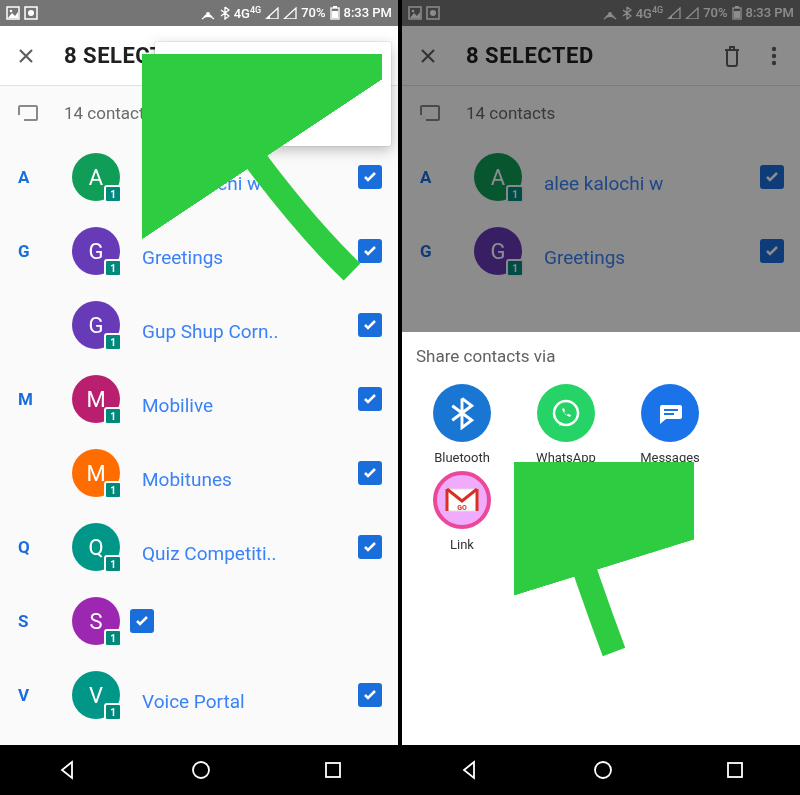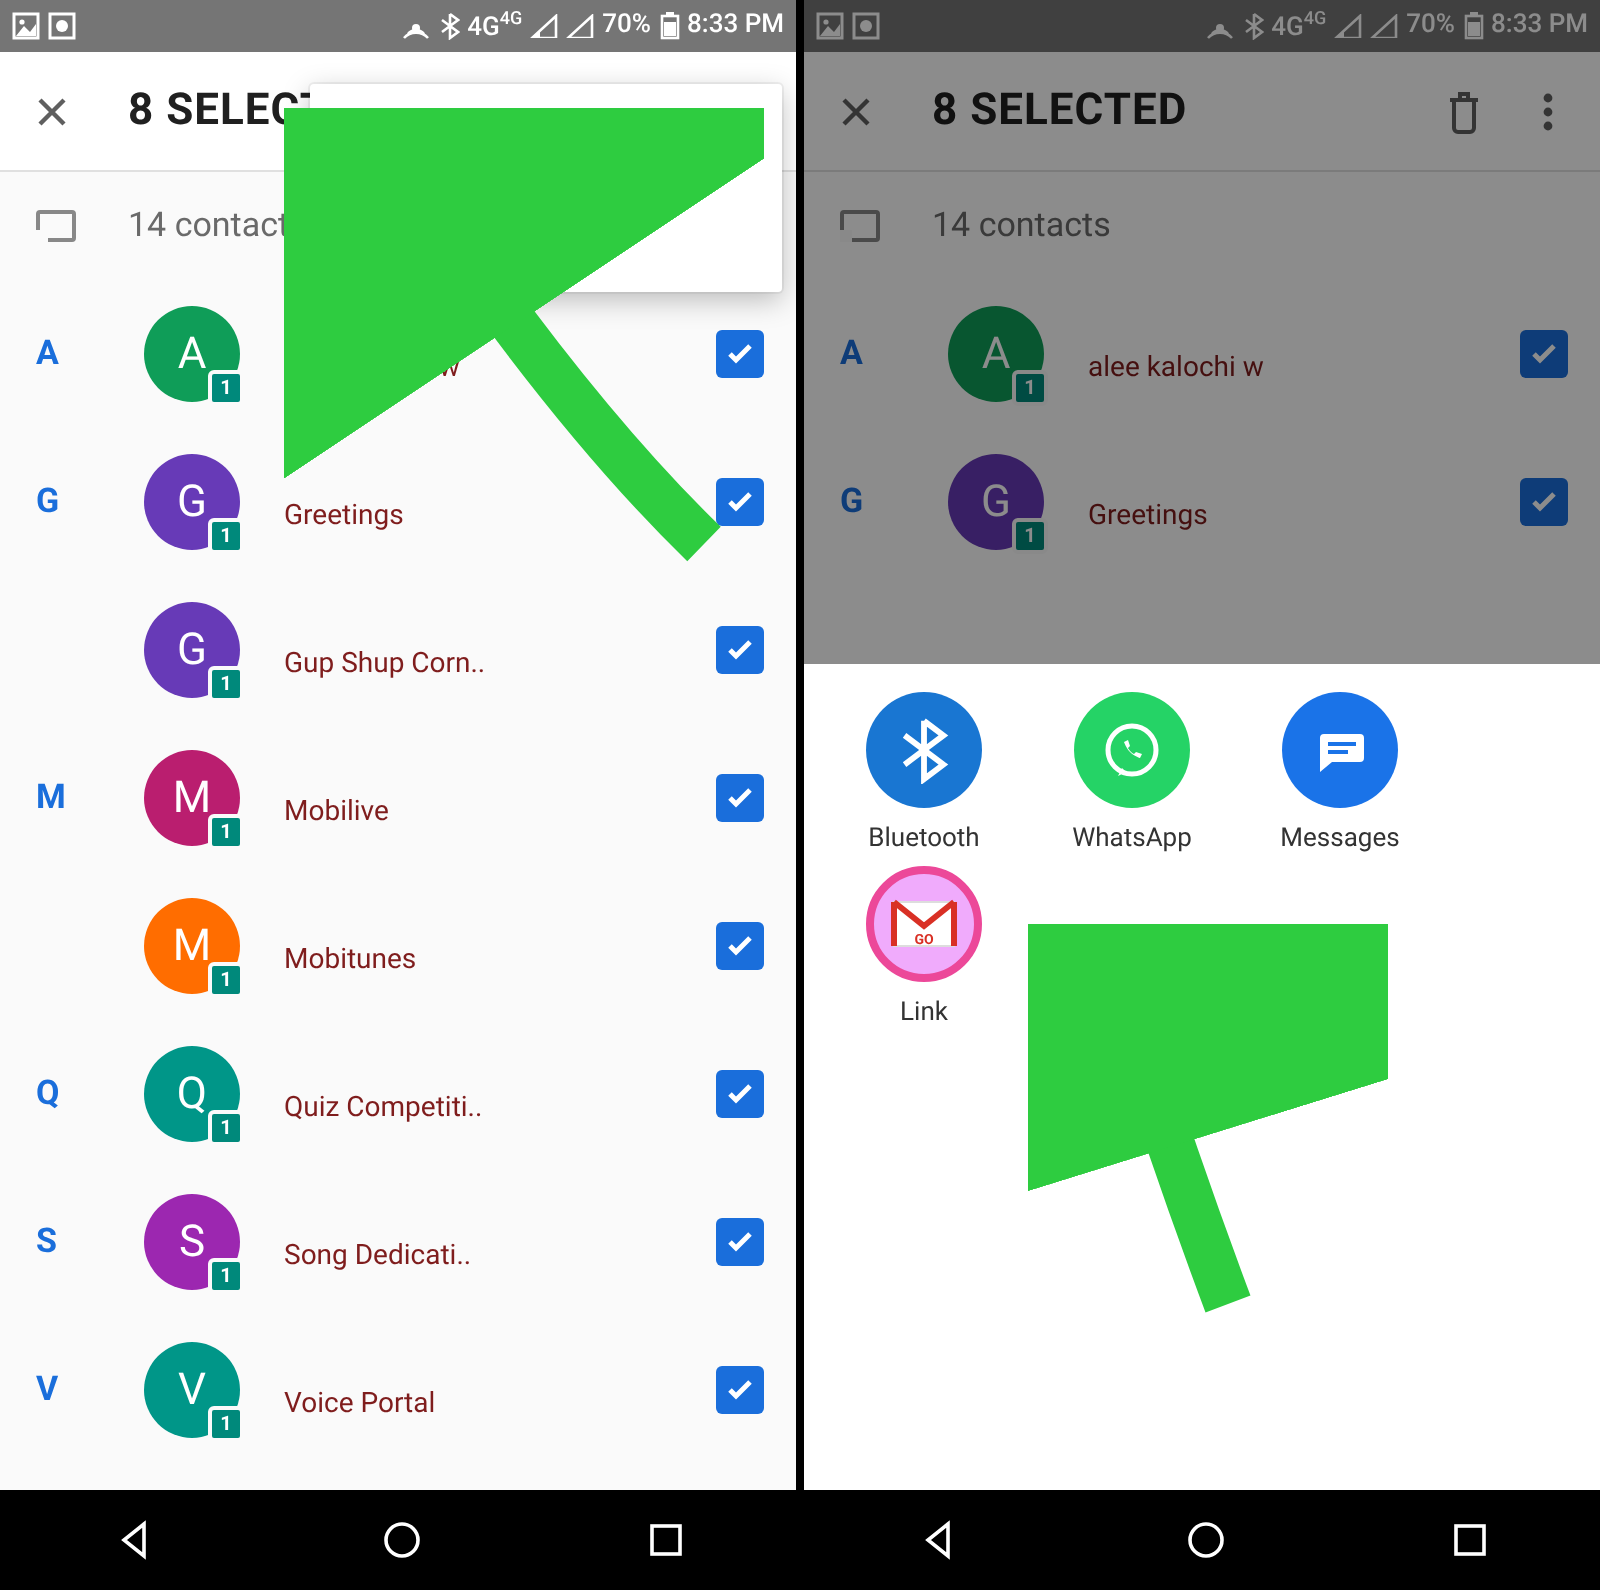--- a/index.html
+++ b/index.html
@@ -24,21 +24,21 @@
   .sub { height: 54px; display:flex; align-items:center; padding:0 18px; color:#6a6a6a; font-size:17px; }
   .sim { width:20px; height:16px; border:2px solid #888; border-radius:2px 2px 2px 0; margin-right:26px; position:relative; }
   .sim::after{content:"";position:absolute;left:-2px;bottom:-2px;width:6px;height:6px;background:#fafafa;}
 
   
   .section-letter { position:absolute; left:18px; color:#1a6edb; font-weight:700; font-size:17px; }
   .row { height:74px; display:flex; align-items:center; padding-left:72px; padding-right:16px; position:relative;}
   .avatar { width:48px; height:48px; border-radius:50%; display:flex; align-items:center; justify-content:center; color:#fff; font-size:22px; font-weight:400; position:relative; }
   .badge { position:absolute; right:-2px; bottom:-2px; width:18px; height:18px; background:#00897b; border:2px solid #fafafa; border-radius:3px; display:flex; align-items:center; justify-content:center; }
   .badge::after{ content:"1"; color:#fff; font-size:10px; font-weight:700; }
-  .cname { margin-left:22px; font-size:14px; color:#7f1d1d; flex:1; white-space:nowrap; overflow:hidden; text-overflow:ellipsis;margin-top:13px;}
+  .cname { margin-left:22px; font-size:19px; color:#3b82f6; flex:1; white-space:nowrap; overflow:hidden; text-overflow:ellipsis;margin-top:13px;}
   .check { width:24px; height:24px; background:#1a6edb; border-radius:3px; display:flex; align-items:center; justify-content:center; margin-left:10px;}
 
   .bg-green { background:#0f9d58; }
   .bg-purple { background:#673ab7; }
   .bg-pink { background:#ba1e6f; }
   .bg-orange { background:#ff6d00; }
   .bg-teal { background:#009688; }
   .bg-violet { background:#9c27b0; }
 
   
@@ -194,21 +194,20 @@
           <span class="cname">Quiz Competiti..</span>
           <span class="check">
             <svg width="16" height="16" viewBox="0 0 16 16">
               <path d="M3 8l3 3 7-7" fill="none" stroke="#fff" stroke-width="2.5"></path>
             </svg>
           </span>
         </div>
         <div class="row">
           <span class="section-letter">S</span>
           <span class="avatar bg-violet">S<span class="badge"></span></span>
-          <span class="cname">Song Dedicati..</span>
           <span class="check">
             <svg width="16" height="16" viewBox="0 0 16 16">
               <path d="M3 8l3 3 7-7" fill="none" stroke="#fff" stroke-width="2.5"></path>
             </svg>
           </span>
         </div>
         <div class="row">
           <span class="section-letter">V</span>
           <span class="avatar bg-teal">V<span class="badge"></span></span>
           <span class="cname">Voice Portal</span>
@@ -352,20 +351,21 @@
             <svg width="16" height="16" viewBox="0 0 16 16">
               <path d="M3 8l3 3 7-7" fill="none" stroke="#fff" stroke-width="2.5"></path>
             </svg>
           </span>
         </div>
       </div>
 
     <div class="scrim"></div>
 
     <div class="sheet">
+      <div class="sheet-title">Share contacts via</div>
       <div class="share-grid">
         <div class="share-item">
           <div class="share-icon si-blue">
               <svg width="30" height="34" viewBox="0 0 10 14">
                 <path d="M5 1 L9 4 L5 7 L9 10 L5 13 V1 M1 4 L9 10 M1 10 L9 4" fill="none" stroke="#fff" stroke-width="1.2"></path>
               </svg>
             </div>
           <div>Bluetooth</div>
         </div>
         <div class="share-item">

